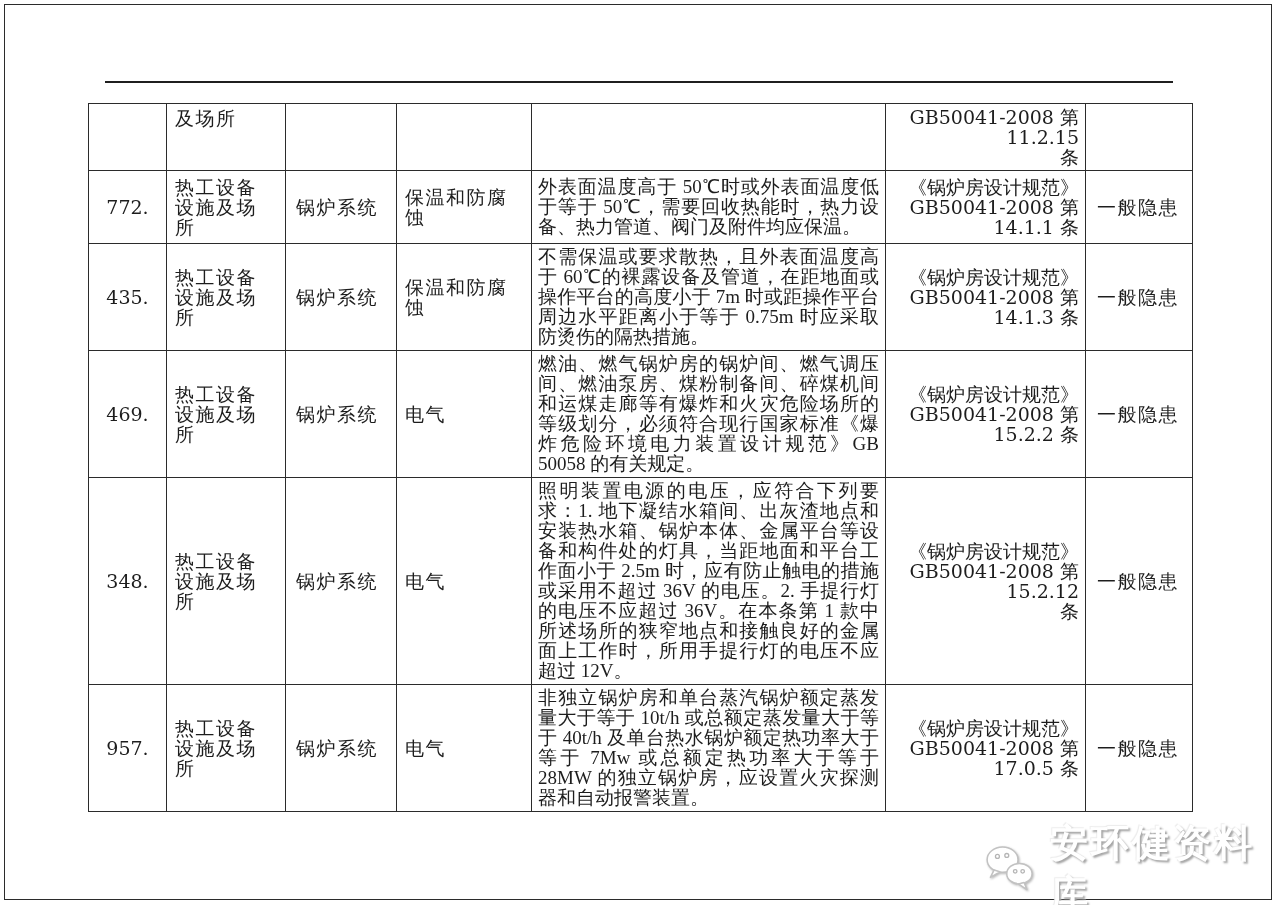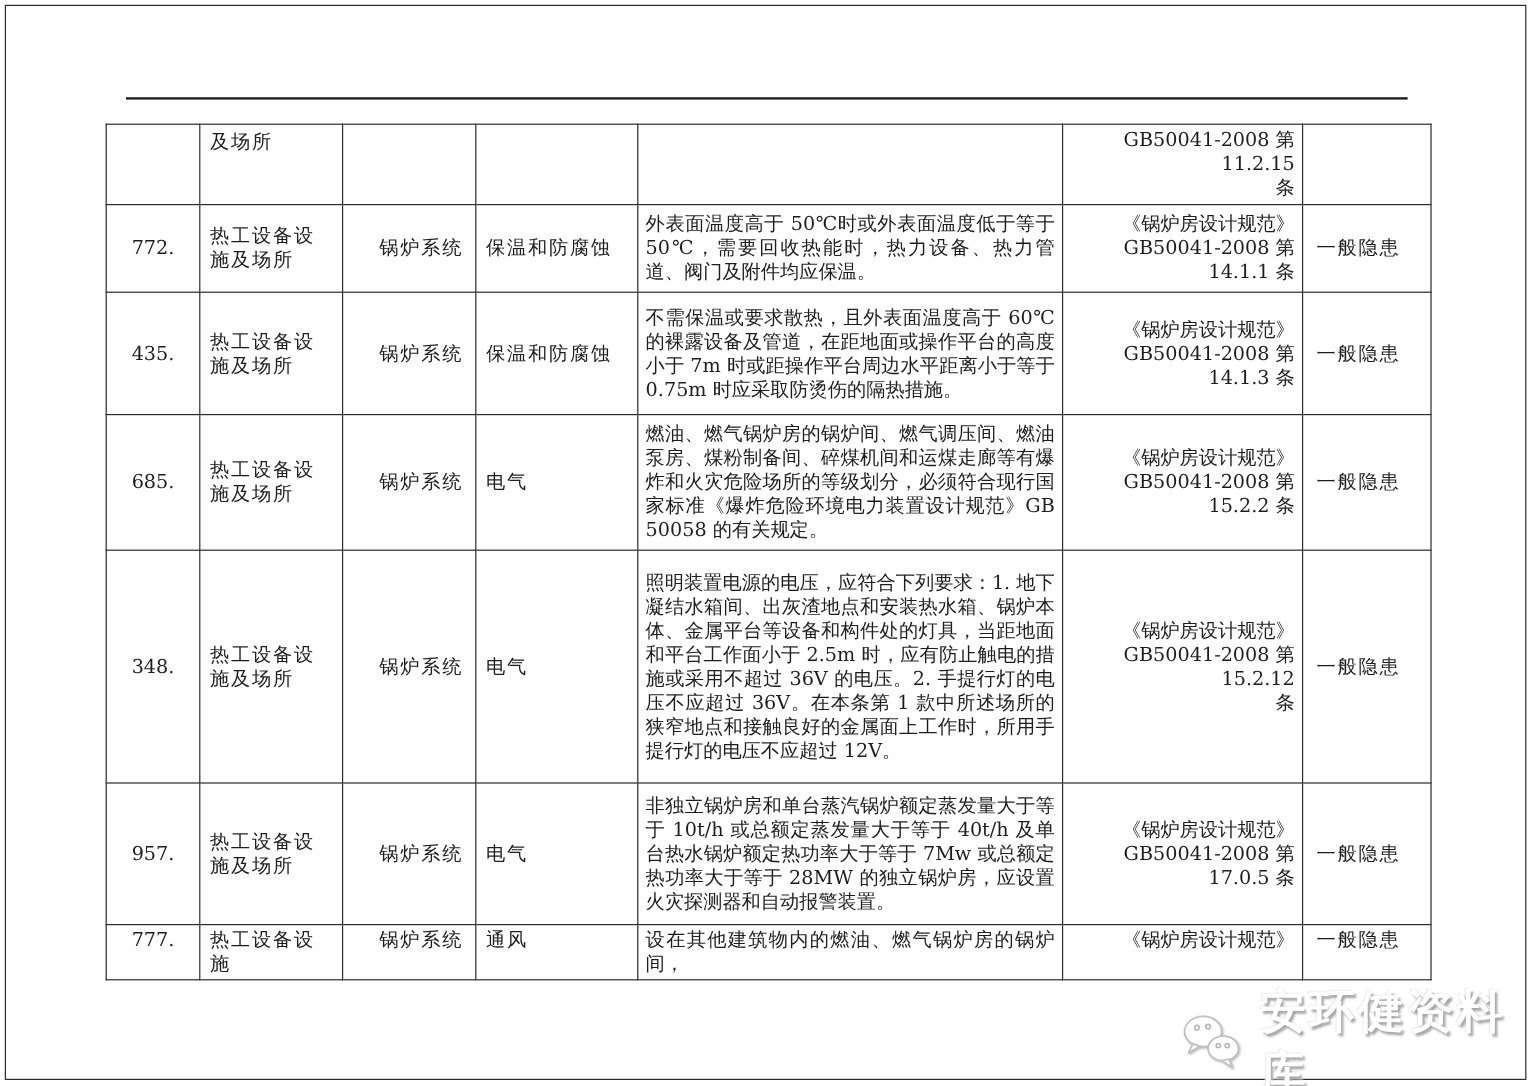--- a/index.html
+++ b/index.html
@@ -4,30 +4,30 @@
 <style>
   html,body{margin:0;padding:0;background:#ffffff;}
   body{width:1280px;height:905px;position:relative;overflow:hidden;
        font-family:"DejaVu Serif","Liberation Serif",serif;color:#1d1d1d;}
   .page-border{position:absolute;left:4px;top:4px;width:1266px;height:894px;
        border:1px solid #2b2b2b;pointer-events:none;}
   .top-rule{position:absolute;left:105px;top:81px;width:1068px;height:2px;background:#1f1f1f;}
   table.hazard{position:absolute;left:88px;top:103px;width:1104px;
        border-collapse:collapse;table-layout:fixed;}
   table.hazard td{border:1px solid #2b2b2b;vertical-align:middle;
-       font-size:16px;line-height:20px;overflow:hidden;box-sizing:border-box;}
+       font-size:19px;line-height:20px;overflow:hidden;box-sizing:border-box;}
   tr.r0{height:52px;} tr.r1{height:73px;} tr.r2{height:102px;} tr.r3{height:113px;}
   tr.r4{height:194px;} tr.r5{height:118px;} tr.r6{height:25px;}
   tr.r0 td{vertical-align:top;padding-top:3px;}
   tr.r6 td{vertical-align:top;padding-top:2px;}
   td.c-num{text-align:center;padding:0 4px;}
   td.c-fac{padding:2px 8px;letter-spacing:1.5px;line-height:28px;}
-  td.c-sys{padding:2px 10px;letter-spacing:1.5px;text-align:right;}
+  td.c-sys{padding:2px 10px;letter-spacing:1.5px;}
   td.c-cat{padding:2px 8px;letter-spacing:1.5px;margin-left:30px;}
-  td.c-desc{padding:3px 6px;text-align:justify;line-height:20px;}
+  td.c-desc{padding:3px 6px;text-align:justify;line-height:20px;font-family:Liberation Serif, serif;}
   td.c-ref{padding:3px 6px;white-space:pre-line;line-height:26px;text-align:right;}
   td.c-lvl{padding:2px 0 2px 11px;letter-spacing:1.5px;}
   tr.r0 td.c-fac{line-height:22px;}
   .watermark{position:absolute;left:982px;top:818px;display:flex;align-items:center;
        gap:10px;user-select:none;}
   .watermark .wm-text{font-family:"DejaVu Sans","Liberation Sans",sans-serif;
        font-size:38px;font-weight:bold;letter-spacing:3px;color:#ffffff;
        text-shadow:2px 2px 2px #a6a6a6,-1px -1px 1px #ececec;}
   .wm-icon{filter:drop-shadow(1.5px 1.5px 1px #b8b8b8);}
 </style>
@@ -72,21 +72,21 @@
       <td class="c-num">435.</td>
       <td class="c-fac">热工设备设施及场所</td>
       <td class="c-sys">锅炉系统</td>
       <td class="c-cat">保温和防腐蚀</td>
       <td class="c-desc">不需保温或要求散热，且外表面温度高于 60℃的裸露设备及管道，在距地面或操作平台的高度小于 7m 时或距操作平台周边水平距离小于等于 0.75m 时应采取防烫伤的隔热措施。</td>
       <td class="c-ref">《锅炉房设计规范》
 GB50041-2008 第 14.1.3 条</td>
       <td class="c-lvl">一般隐患</td>
     </tr>
     <tr class="r3">
-      <td class="c-num">685.</td>
+      <td class="c-num">469.</td>
       <td class="c-fac">热工设备设施及场所</td>
       <td class="c-sys">锅炉系统</td>
       <td class="c-cat">电气</td>
       <td class="c-desc">燃油、燃气锅炉房的锅炉间、燃气调压间、燃油泵房、煤粉制备间、碎煤机间和运煤走廊等有爆炸和火灾危险场所的等级划分，必须符合现行国家标准《爆炸危险环境电力装置设计规范》GB 50058 的有关规定。</td>
       <td class="c-ref">《锅炉房设计规范》
 GB50041-2008 第 15.2.2 条</td>
       <td class="c-lvl">一般隐患</td>
     </tr>
     <tr class="r4">
       <td class="c-num">348.</td>
@@ -102,29 +102,20 @@
     <tr class="r5">
       <td class="c-num">957.</td>
       <td class="c-fac">热工设备设施及场所</td>
       <td class="c-sys">锅炉系统</td>
       <td class="c-cat">电气</td>
       <td class="c-desc">非独立锅炉房和单台蒸汽锅炉额定蒸发量大于等于 10t/h 或总额定蒸发量大于等于 40t/h 及单台热水锅炉额定热功率大于等于 7Mw 或总额定热功率大于等于 28MW 的独立锅炉房，应设置火灾探测器和自动报警装置。</td>
       <td class="c-ref">《锅炉房设计规范》
 GB50041-2008 第 17.0.5 条</td>
       <td class="c-lvl">一般隐患</td>
     </tr>
-    <tr class="r6">
-      <td class="c-num">777.</td>
-      <td class="c-fac">热工设备设施</td>
-      <td class="c-sys">锅炉系统</td>
-      <td class="c-cat">通风</td>
-      <td class="c-desc">设在其他建筑物内的燃油、燃气锅炉房的锅炉间，</td>
-      <td class="c-ref">《锅炉房设计规范》</td>
-      <td class="c-lvl">一般隐患</td>
-    </tr>
   </tbody>
 </table>
 
 <div class="watermark">
   <svg class="wm-icon" width="62" height="56" viewBox="0 0 62 56">
     <g fill="#ffffff" stroke="#c2c2c2" stroke-width="1.6">
       <ellipse cx="22" cy="18" rx="16.5" ry="13.5"></ellipse>
       <path d="M13 29 L9 37 L19 31 Z" stroke-linejoin="round"></path>
       <ellipse cx="40" cy="33" rx="13.5" ry="11"></ellipse>
       <path d="M45 42.5 L48 50 L39 44 Z" stroke-linejoin="round"></path>

